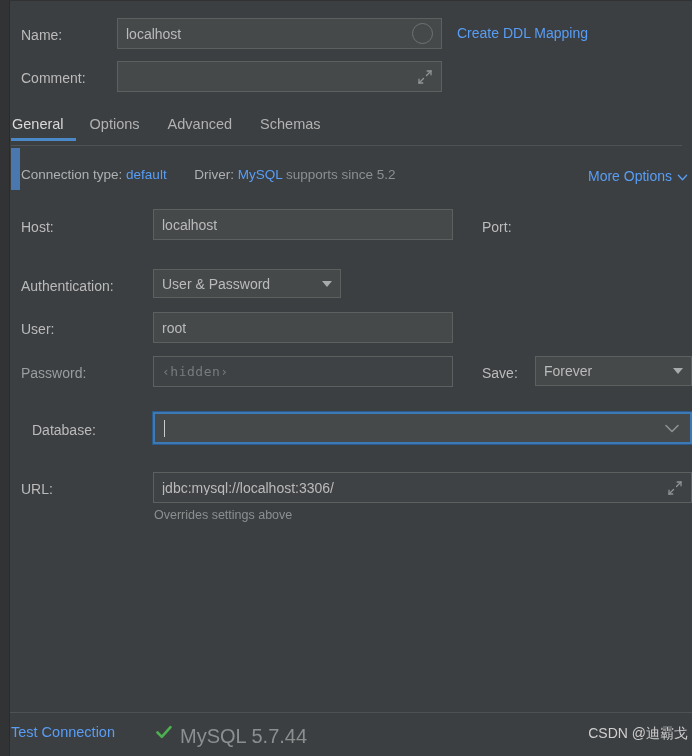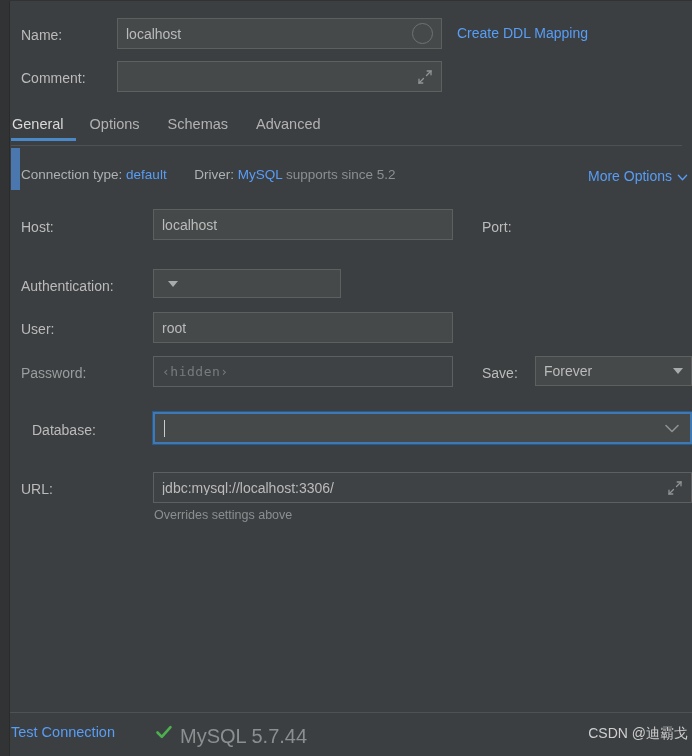--- a/index.html
+++ b/index.html
@@ -265,22 +265,22 @@
           <line x1="6.5" y1="9.5" x2="2" y2="14"></line>
           <polyline points="5.8,14 2,14 2,10.2"></polyline>
         </g>
       </svg>
     </span>
   </div>
 
   <div class="tabs">
     <div class="tab active">General</div>
     <div class="tab">Options</div>
+    <div class="tab">Advanced</div>
     <div class="tab">Schemas</div>
-    <div class="tab">Advanced</div>
   </div>
   <div class="tabs-rule"></div>
 
   <div class="side-accent"></div>
   <div class="meta">
     <span>Connection type:</span>
     <span class="v">default</span>
     <span class="sp"></span>
     <span>Driver:</span>
     <span class="v">MySQL</span>
@@ -296,20 +296,21 @@
   </div>
 
   <div class="label" style="left:21px; top:220px;">Host:</div>
   <div class="field" style="left:153px; top:209px; width:300px; height:31px;">
     <span class="val">localhost</span>
   </div>
   <div class="label" style="left:482px; top:220px;">Port:</div>
 
   <div class="label" style="left:21px; top:279px;">Authentication:</div>
   <div class="combo" style="left:153px; top:269px; width:188px; height:29px;">
+    <span class="val">User &amp; Password</span>
     <span class="arrow"></span>
   </div>
 
   <div class="label" style="left:21px; top:322px;">User:</div>
   <div class="field" style="left:153px; top:312px; width:300px; height:31px;">
     <span class="val">root</span>
   </div>
 
   <div class="label dim" style="left:21px; top:366px;">Password:</div>
   <div class="field readonlyish" style="left:153px; top:356px; width:300px; height:31px;">

